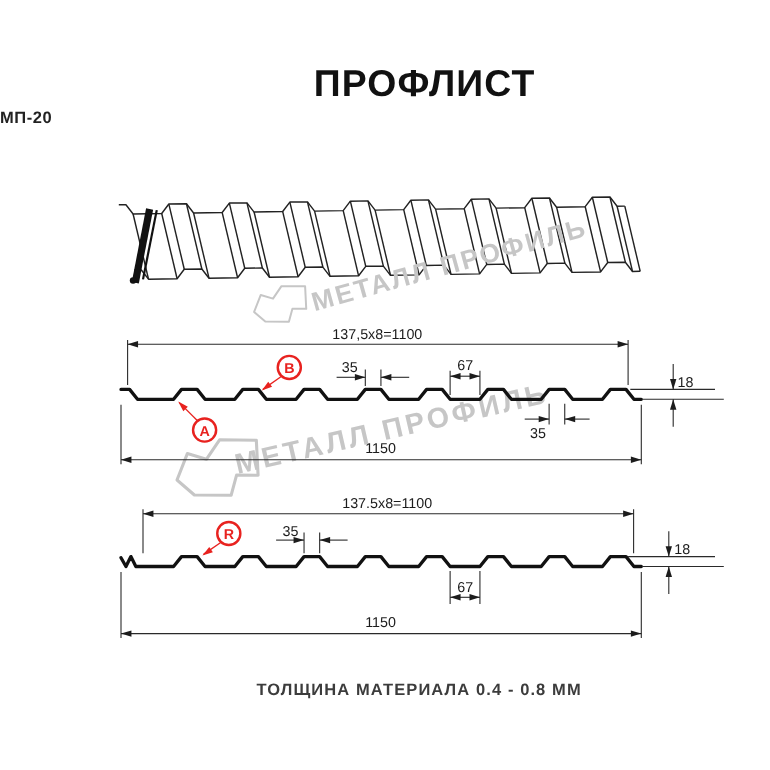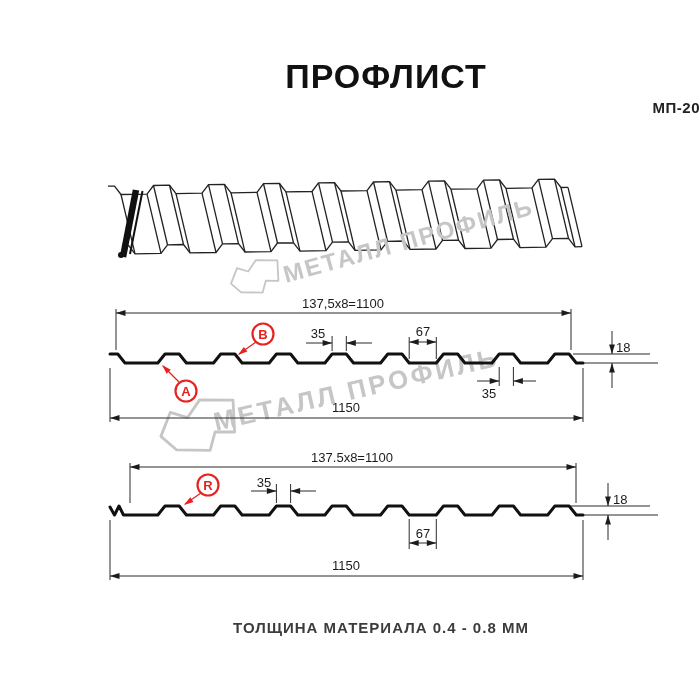--- a/index.html
+++ b/index.html
@@ -1,20 +1,20 @@
 <!DOCTYPE html>
 <html><head>
 <meta charset="utf-8">
 <style>
   html,body{margin:0;padding:0;background:#ffffff;}
   .canvas{position:relative;width:700px;height:700px;background:#fff;overflow:hidden;
           font-family:"Liberation Sans",sans-serif;}
   .title{position:absolute;top:57px;left:0;width:700px;text-align:center;
          font-size:34px;font-weight:800;letter-spacing:1px;color:#111;padding-left:36px;}
-  .subtitle{position:absolute;top:99px;left:0;width:700px;text-align:right;
+  .subtitle{position:absolute;top:99px;left:0;width:700px;text-align:left;
             font-size:15px;font-weight:700;letter-spacing:.5px;color:#222;}
   .footer{position:absolute;top:619px;left:0;width:700px;text-align:center;
           font-size:15px;font-weight:700;letter-spacing:1px;color:#3c3c3c;margin-left:31px;}
   svg{position:absolute;left:0;top:0;}
   .thin{stroke:#2a2a2a;stroke-width:1;fill:none;}
   .prof{stroke:#111;stroke-width:3;fill:none;stroke-linejoin:round;stroke-linecap:round;}
   .sheet{stroke:#222;stroke-width:1.3;fill:none;stroke-linejoin:round;}
   .dimtxt{font-family:"Liberation Sans",sans-serif;font-size:13px;fill:#1c1c1c;}
   .red{stroke:#e8221f;fill:none;}
   .redtxt{font-family:"Liberation Sans",sans-serif;font-size:13px;font-weight:bold;fill:#e8221f;}

